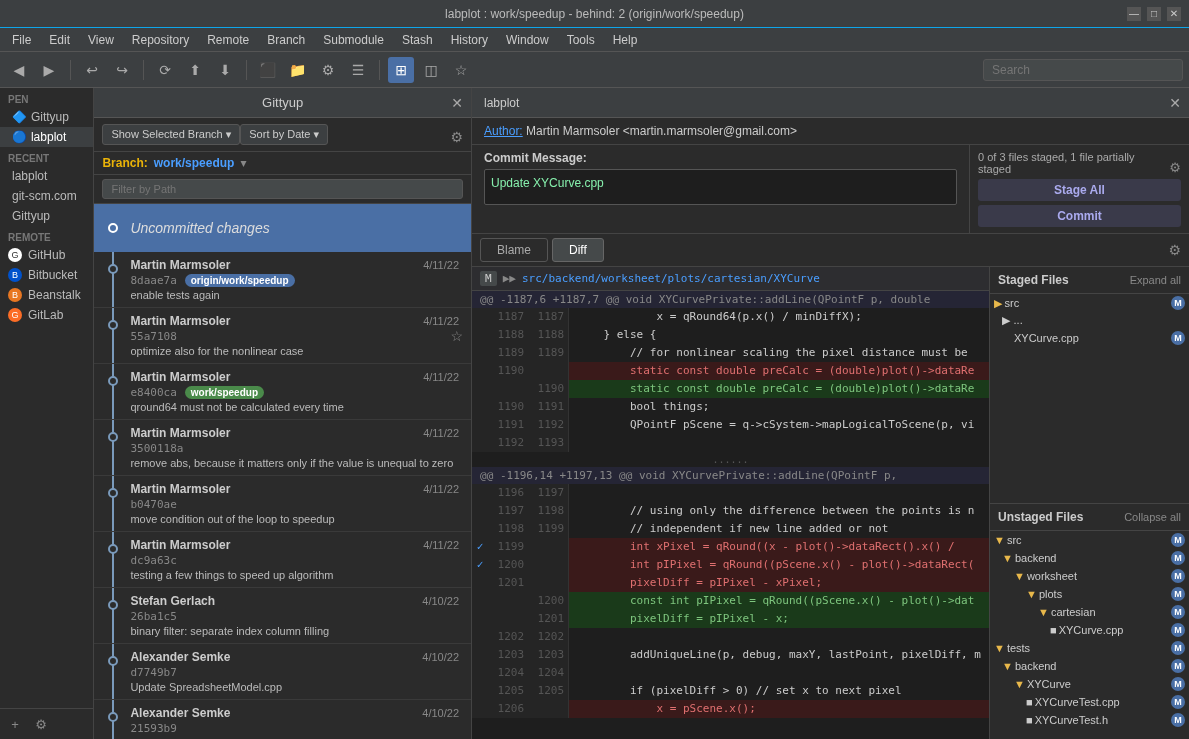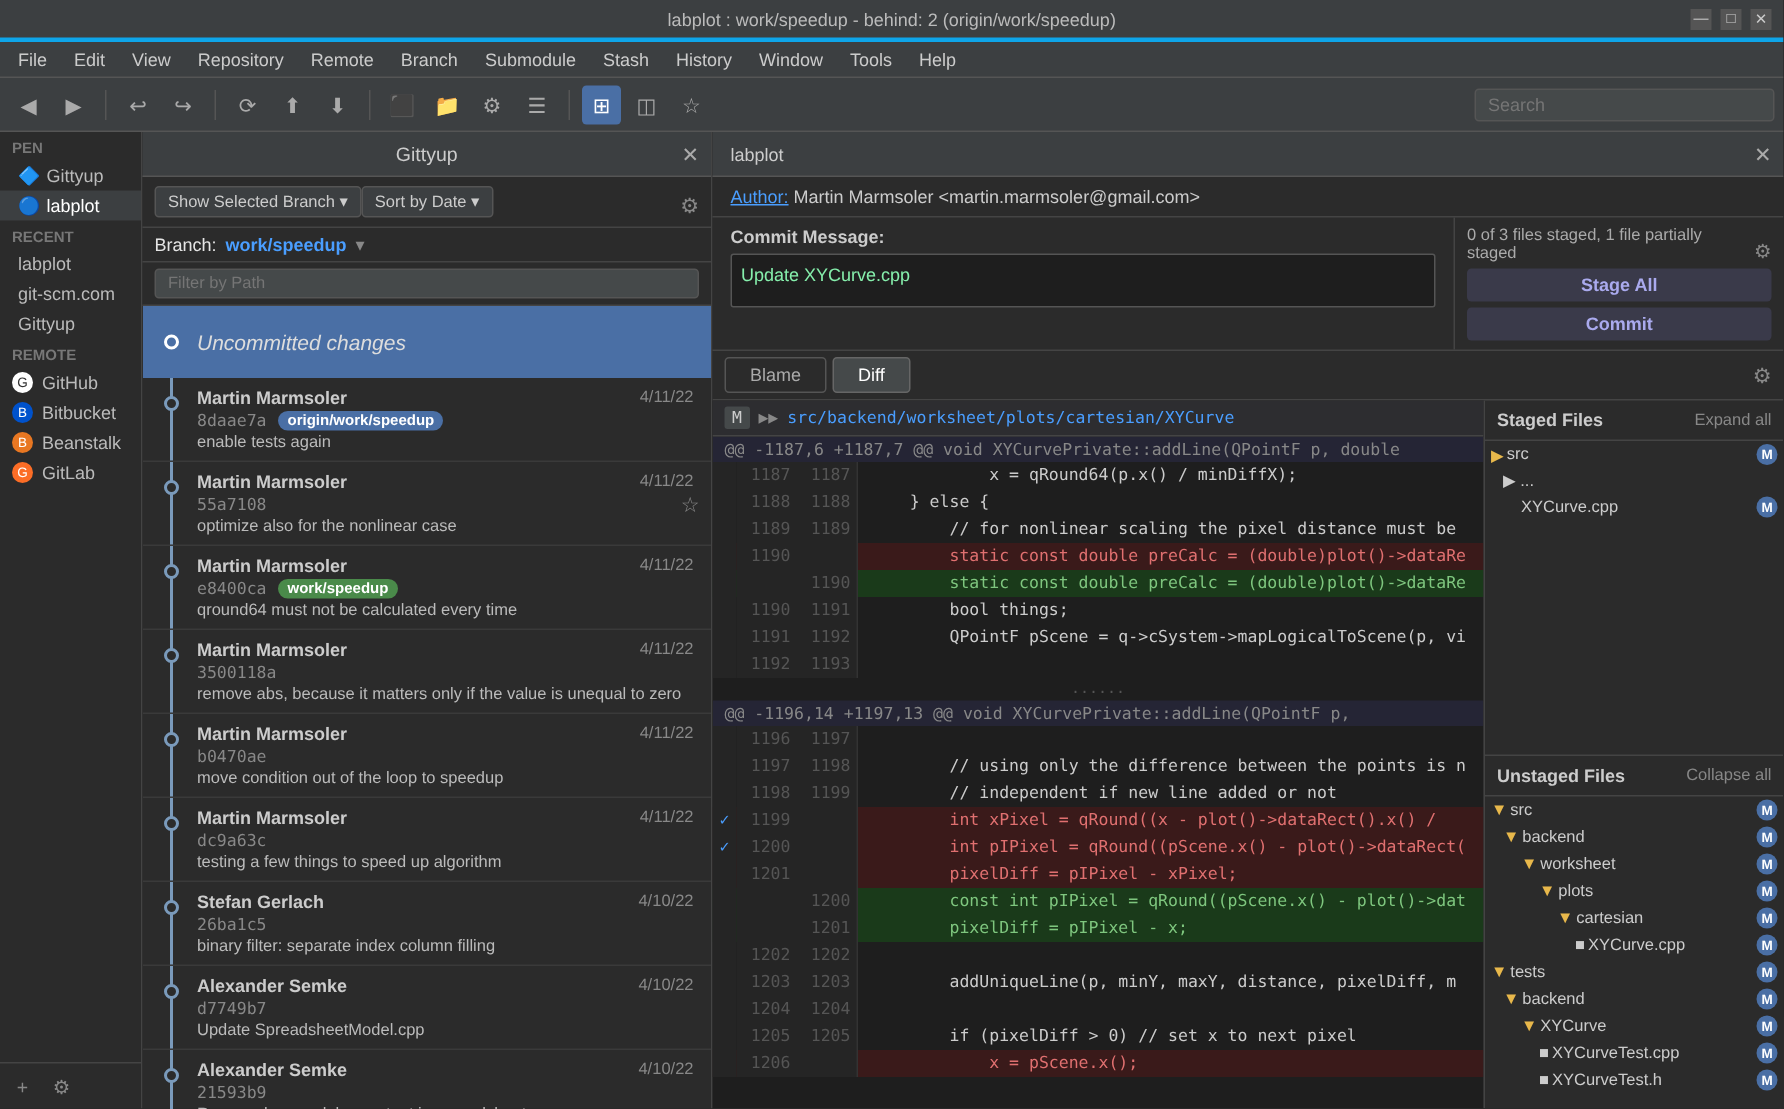--- a/index.html
+++ b/index.html
@@ -7,21 +7,21 @@
 
     
     .title-bar {
       background: #3c3f41;
       height: 28px;
       display: flex;
       align-items: center;
       justify-content: center;
       font-size: 12px;
       color: #bbb;
-      border-bottom: 3px solid #0ea5e9;
+      border-bottom: 1px solid #0ea5e9;
       position: relative;
     }
     .title-bar-controls {
       position: absolute;
       right: 8px;
       display: flex;
       gap: 6px;
     }
     .title-bar-btn {
       width: 14px; height: 14px;
@@ -214,21 +214,21 @@
       cursor: pointer;
       font-size: 14px;
     }
     .branch-row {
       padding: 4px 8px;
       border-bottom: 1px solid #444;
       display: flex;
       align-items: center;
       gap: 6px;
     }
-    .branch-label { color: #e5e5e5; }
+    .branch-label { color: #eab308; font-weight: bold; }
     .branch-name { color: #4a9eff; font-weight: bold; }
     .branch-arrow { color: #888; }
     .filter-row {
       padding: 4px 8px;
       border-bottom: 1px solid #444;
     }
     .filter-input {
       width: 100%;
       background: #45494a;
       border: 1px solid #555;
@@ -1026,21 +1026,21 @@
                 <span class="diff-line-num">1202</span>
               </div>
             <div class="diff-line-content"></div>
           </div>
           <div class="diff-line">
             <div class="diff-check"></div>
             <div class="diff-line-nums">
                 <span class="diff-line-num">1203</span>
                 <span class="diff-line-num">1203</span>
               </div>
-            <div class="diff-line-content">        addUniqueLine(p, minY, maxY, distance, pixelDiff, m</div>
+            <div class="diff-line-content">        addUniqueLine(p, debug, maxY, lastPoint, pixelDiff, m</div>
           </div>
           <div class="diff-line">
             <div class="diff-check"></div>
             <div class="diff-line-nums">
                 <span class="diff-line-num">1204</span>
                 <span class="diff-line-num">1204</span>
               </div>
             <div class="diff-line-content"></div>
           </div>
           <div class="diff-line">

